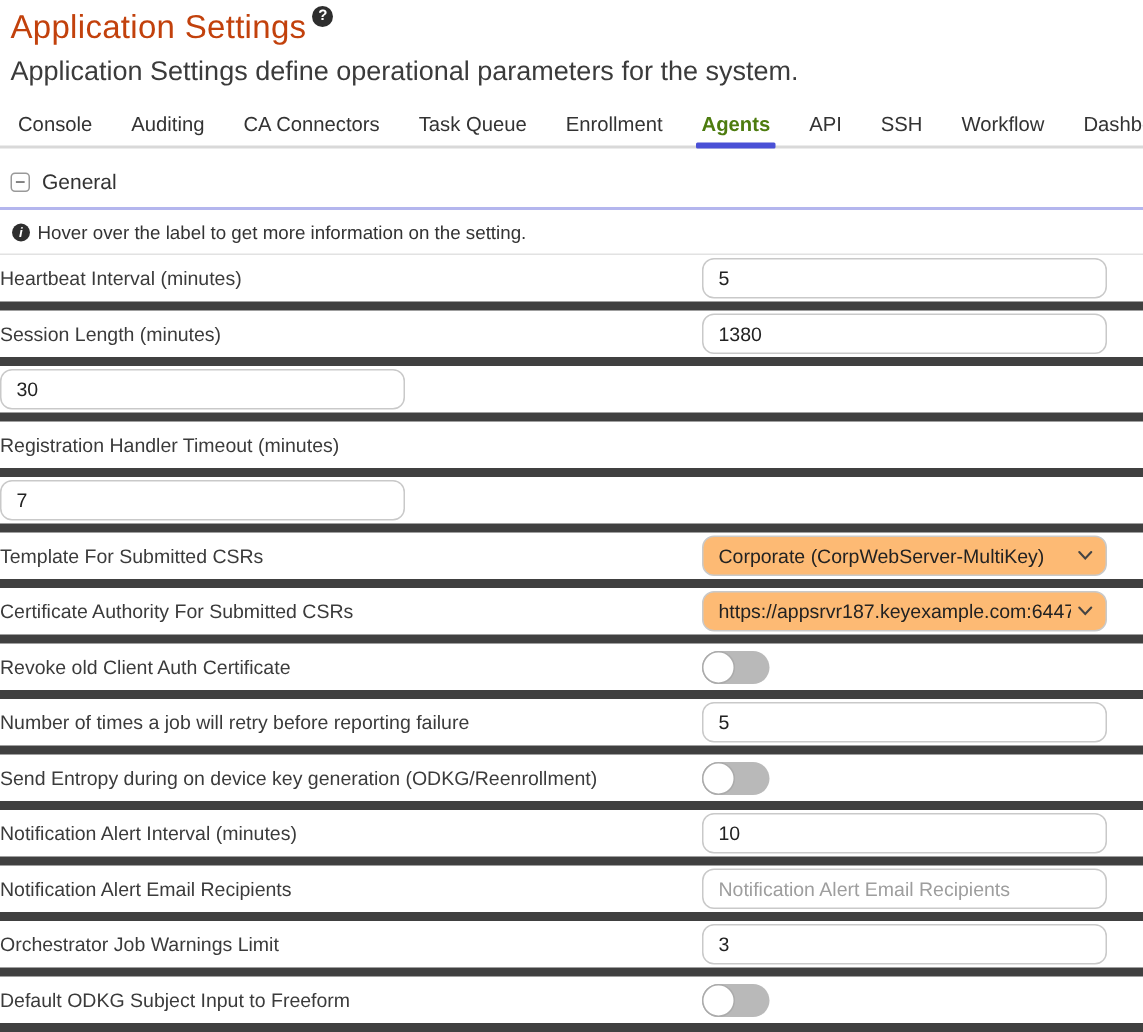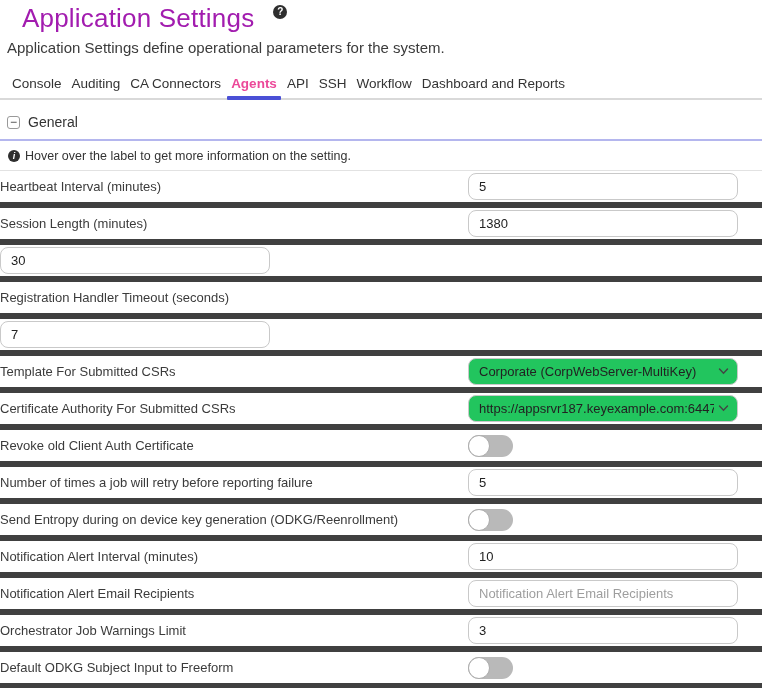--- a/index.html
+++ b/index.html
@@ -12,38 +12,38 @@
   body{
     width:762px;height:688px;
     background:#fff;
     color:#3b3b3b;
     font-family:"Liberation Sans",sans-serif;
     overflow:hidden;
   }
   
   .hdr{padding:3px 8px 0 7px;}
   .title-line{line-height:30px;}
-  h1{display:inline;font-size:26px;font-weight:400;color:#a21caf;margin:15px;letter-spacing:.2px;}
+  h1{display:inline;font-size:22px;font-weight:400;color:#c2410c;margin:0;letter-spacing:.2px;}
   .help-badge{
     display:inline-block;width:14px;height:14px;border-radius:50%;
     background:#2e2e2e;color:#fff;font-size:10px;font-weight:700;
     text-align:center;line-height:14px;vertical-align:12px;margin-left:4px;cursor:pointer;
   }
-  .subtitle{font-size:15px;color:#3b3b3b;margin-top:3px;line-height:16px;}
+  .subtitle{font-size:18px;color:#3b3b3b;margin-top:3px;line-height:16px;}
   
   .tabs{
-    display:flex;gap:2px;align-items:flex-end;
+    display:flex;gap:18px;align-items:flex-end;
     padding:0 0 0 8px;margin-top:13px;
     border-bottom:2px solid #d9d9d9;
   }
   .tab{
     font-size:13.5px;color:#333;padding:7px 4px 7px;white-space:nowrap;
     cursor:pointer;position:relative;
   }
-  .tab.active{font-weight:700;color:#ec4899;}
+  .tab.active{font-weight:700;color:#4d7c0f;}
   .tab.active::after{
     content:"";position:absolute;left:0;right:0;bottom:-2px;height:4px;
     background:var(--accent);border-radius:1px;
   }
   
   .section-header{
     display:flex;align-items:center;gap:8px;
     padding:14px 8px 9px 7px;
     border-bottom:2px solid var(--section-divider);
     font-size:14px;color:#333;
@@ -75,21 +75,21 @@
   .row-control{width:270px;}
   input.text{
     width:100%;height:27px;border:1px solid #c9c9c9;border-radius:8px;
     padding:0 10px;font-family:"Liberation Sans",sans-serif;font-size:13px;color:#222;
     outline:none;background:#fff;
   }
   input.text::placeholder{color:#9e9e9e;opacity:1;}
   .select{
     display:flex;align-items:center;height:27px;
     border:1px solid #c9c9c9;border-radius:8px;
-    padding:0 8px 0 10px;cursor:pointer;background:#22c55e;
+    padding:0 8px 0 10px;cursor:pointer;background:#fdba74;
   }
   .select .val{flex:1;font-size:13px;color:#222;white-space:nowrap;overflow:hidden;}
   .select .chev{flex:0 0 auto;display:flex;margin-left:4px;}
   .toggle{
     width:45px;height:22px;border-radius:11px;background:var(--toggle-off);
     position:relative;cursor:pointer;
   }
   .toggle .knob{
     position:absolute;left:0;top:0;width:22px;height:22px;border-radius:50%;
     background:#fff;border:1px solid #ababab;
@@ -102,20 +102,22 @@
   <div class="title-line">
     <h1>Application Settings</h1><span class="help-badge">?</span>
   </div>
   <div class="subtitle">Application Settings define operational parameters for the system.</div>
 </div>
 
 <div class="tabs">
     <div class="tab">Console</div>
     <div class="tab">Auditing</div>
     <div class="tab">CA Connectors</div>
+    <div class="tab">Task Queue</div>
+    <div class="tab">Enrollment</div>
     <div class="tab active">Agents</div>
     <div class="tab">API</div>
     <div class="tab">SSH</div>
     <div class="tab">Workflow</div>
     <div class="tab">Dashboard and Reports</div>
   </div>
 
 <div class="section-header">
   <span class="collapse-box">−</span>
   <span>General</span>
@@ -132,21 +134,21 @@
       <div class="row-control"><input class="text" type="text" value="5" style=""></div>
     </div>
     <div class="row">
       <div class="row-label">Session Length (minutes)</div>
       <div class="row-control"><input class="text" type="text" value="1380" style=""></div>
     </div>
     <div class="row">
       <div class="row-control"><input class="text" type="text" value="30" style=""></div>
     </div>
     <div class="row">
-      <div class="row-label">Registration Handler Timeout (seconds)</div>
+      <div class="row-label">Registration Handler Timeout (minutes)</div>
     </div>
     <div class="row">
       <div class="row-control"><input class="text" type="text" value="7" style=""></div>
     </div>
     <div class="row">
       <div class="row-label">Template For Submitted CSRs</div>
       <div class="row-control">
         <div class="select">
           <span class="val">Corporate (CorpWebServer-MultiKey)</span>
           <span class="chev">

